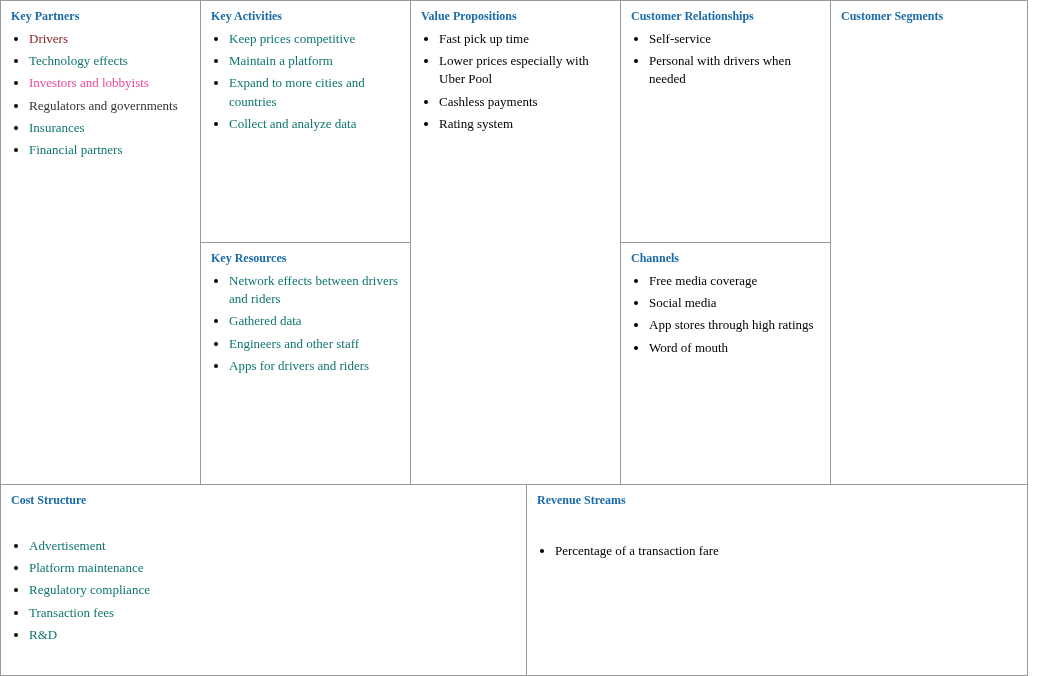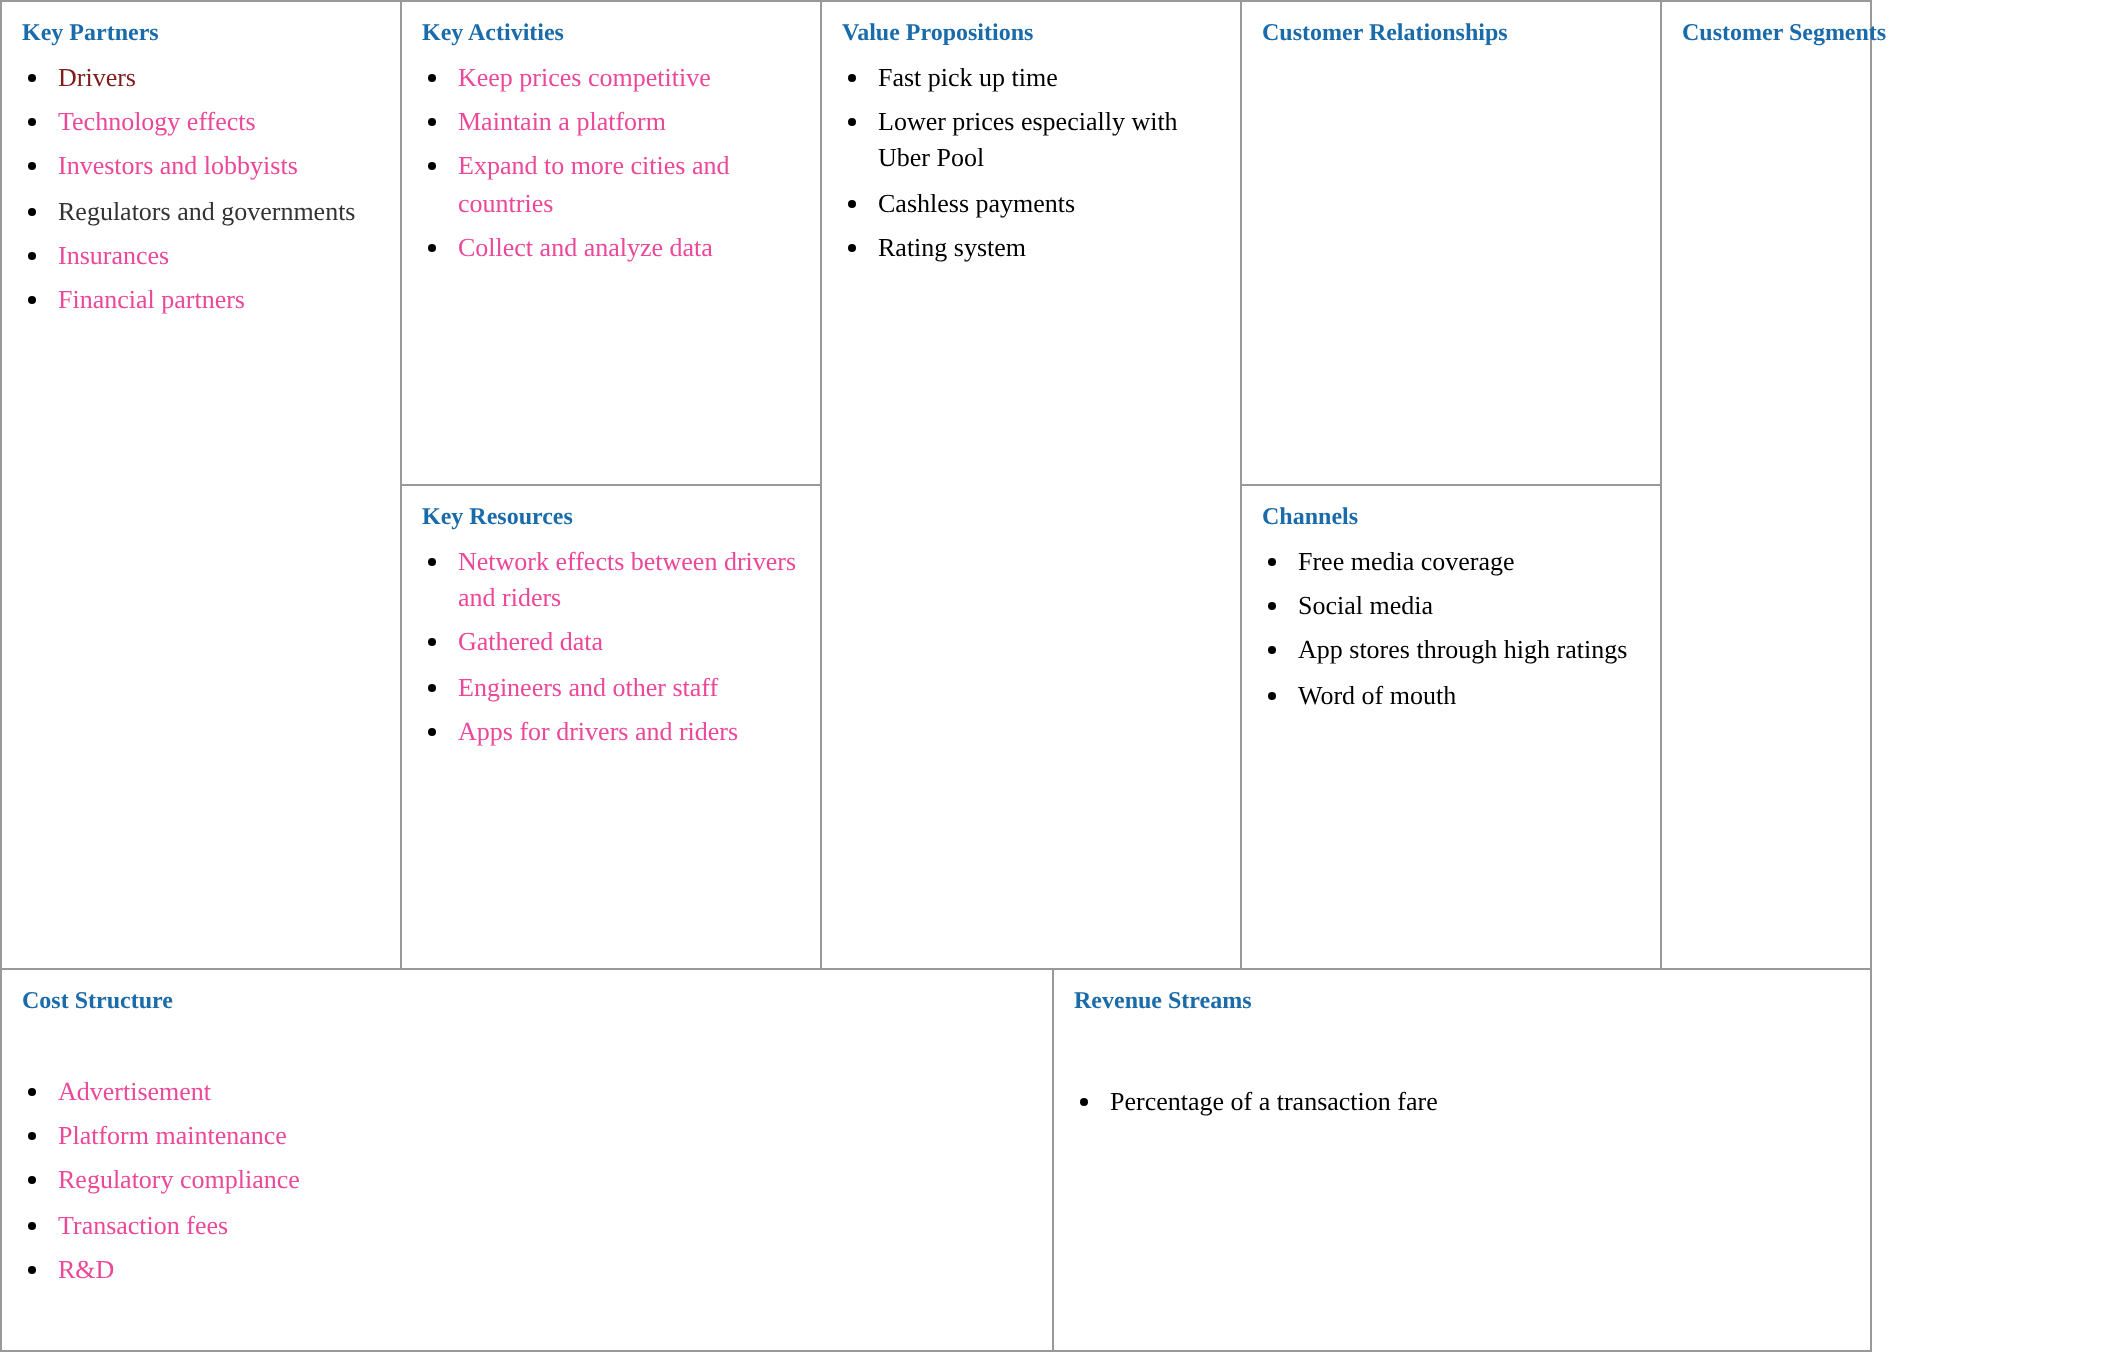--- a/index.html
+++ b/index.html
@@ -3,21 +3,21 @@
   <meta charset="utf-8">
   <style>
     * { box-sizing: border-box; margin: 0; padding: 0; }
     body {
       font-family: Georgia, 'Times New Roman', serif;
       font-size: 13px;
       background: #fff;
       color: #000;
     }
     .canvas {
-      width: 936px;
+      width: 1028px;
       min-height: 676px;
       border: 1px solid #999;
       display: flex;
       flex-direction: column;
     }
     .top-section {
       display: flex;
       flex: 1;
       border-bottom: 1px solid #999;
     }
@@ -42,21 +42,21 @@
     }
     ul {
       list-style: disc;
       padding-left: 18px;
     }
     ul li {
       margin-bottom: 4px;
       line-height: 1.4;
     }
     .color-red { color: #7f1d1d; }
-    .color-blue { color: #ec4899; }
+    .color-blue { color: #0f766e; }
     .color-orange { color: #ec4899; }
     .color-dark { color: #333; text-align: center; }
 
     
     .col-key-partners { width: 200px; min-width: 200px; }
     .col-value-props { width: 210px; min-width: 210px; }
     .col-customer-seg { width: 226px; min-width: 226px; }
 
     
     .col-activities-resources {
@@ -134,20 +134,24 @@
         <li><span>Fast pick up time</span></li>
         <li><span>Lower prices especially with Uber Pool</span></li>
         <li><span>Cashless payments</span></li>
         <li><span>Rating system</span></li>
       </ul>
     </div>
 
     <div class="col-channels-rel">
       <div class="split-top">
         <div class="cell-title">Customer Relationships</div>
+        <ul>
+          <li><span>Self-service</span></li>
+          <li><span>Personal with drivers when needed</span></li>
+        </ul>
       </div>
       <div class="split-bottom">
         <div class="cell-title">Channels</div>
         <ul>
           <li><span>Free media coverage</span></li>
           <li><span>Social media</span></li>
           <li><span>App stores through high ratings</span></li>
           <li><span>Word of mouth</span></li>
         </ul>
       </div>

